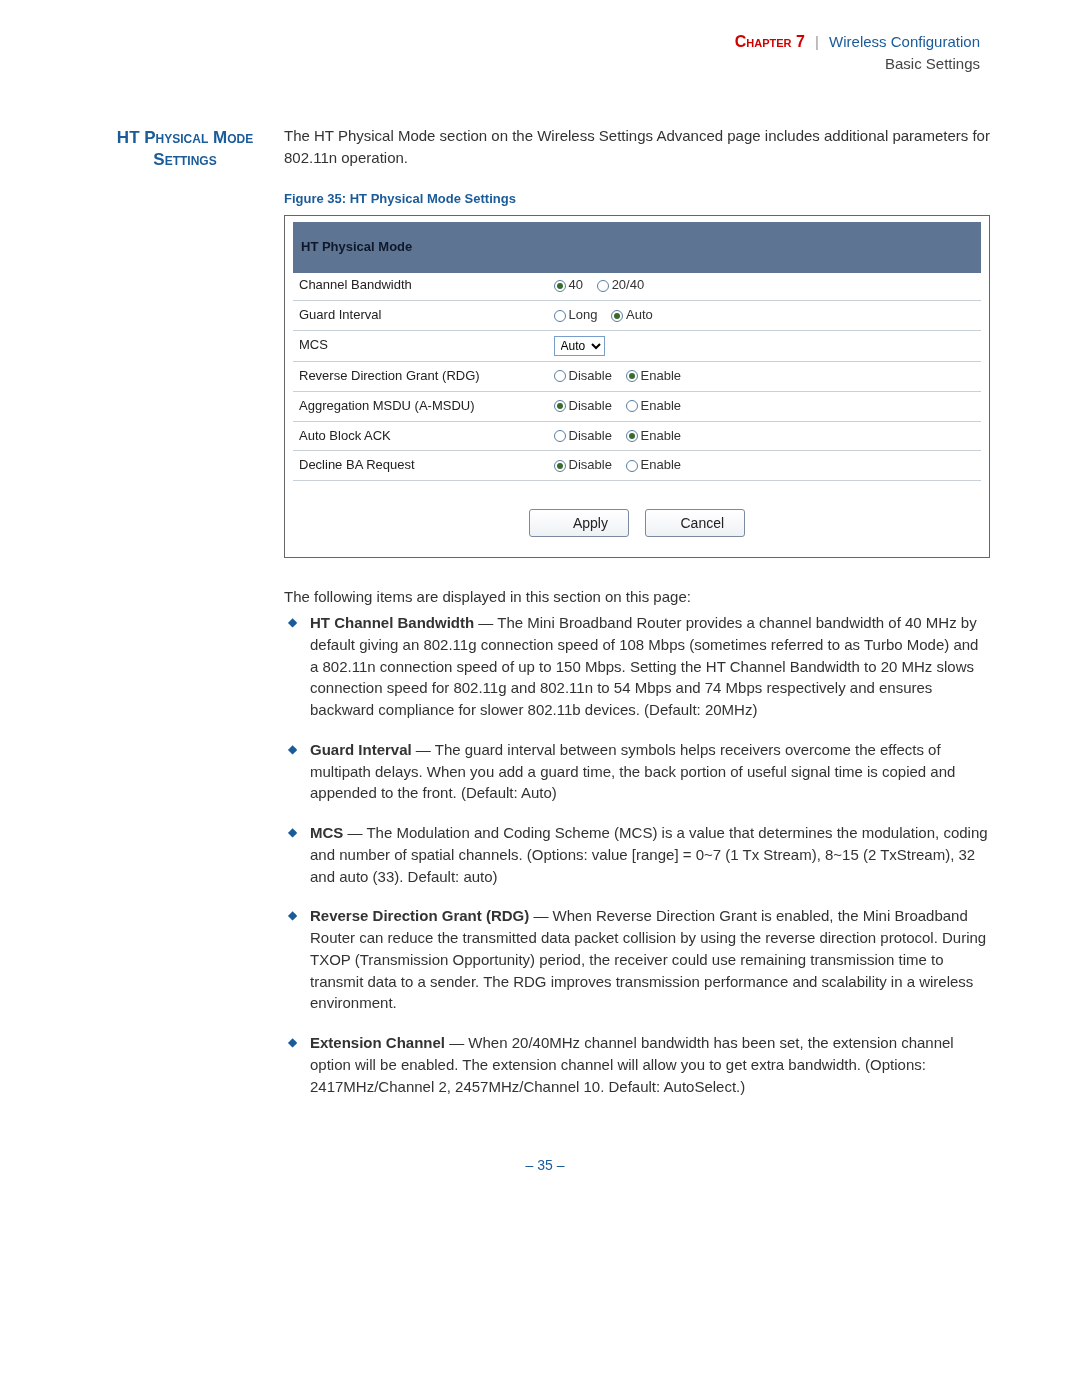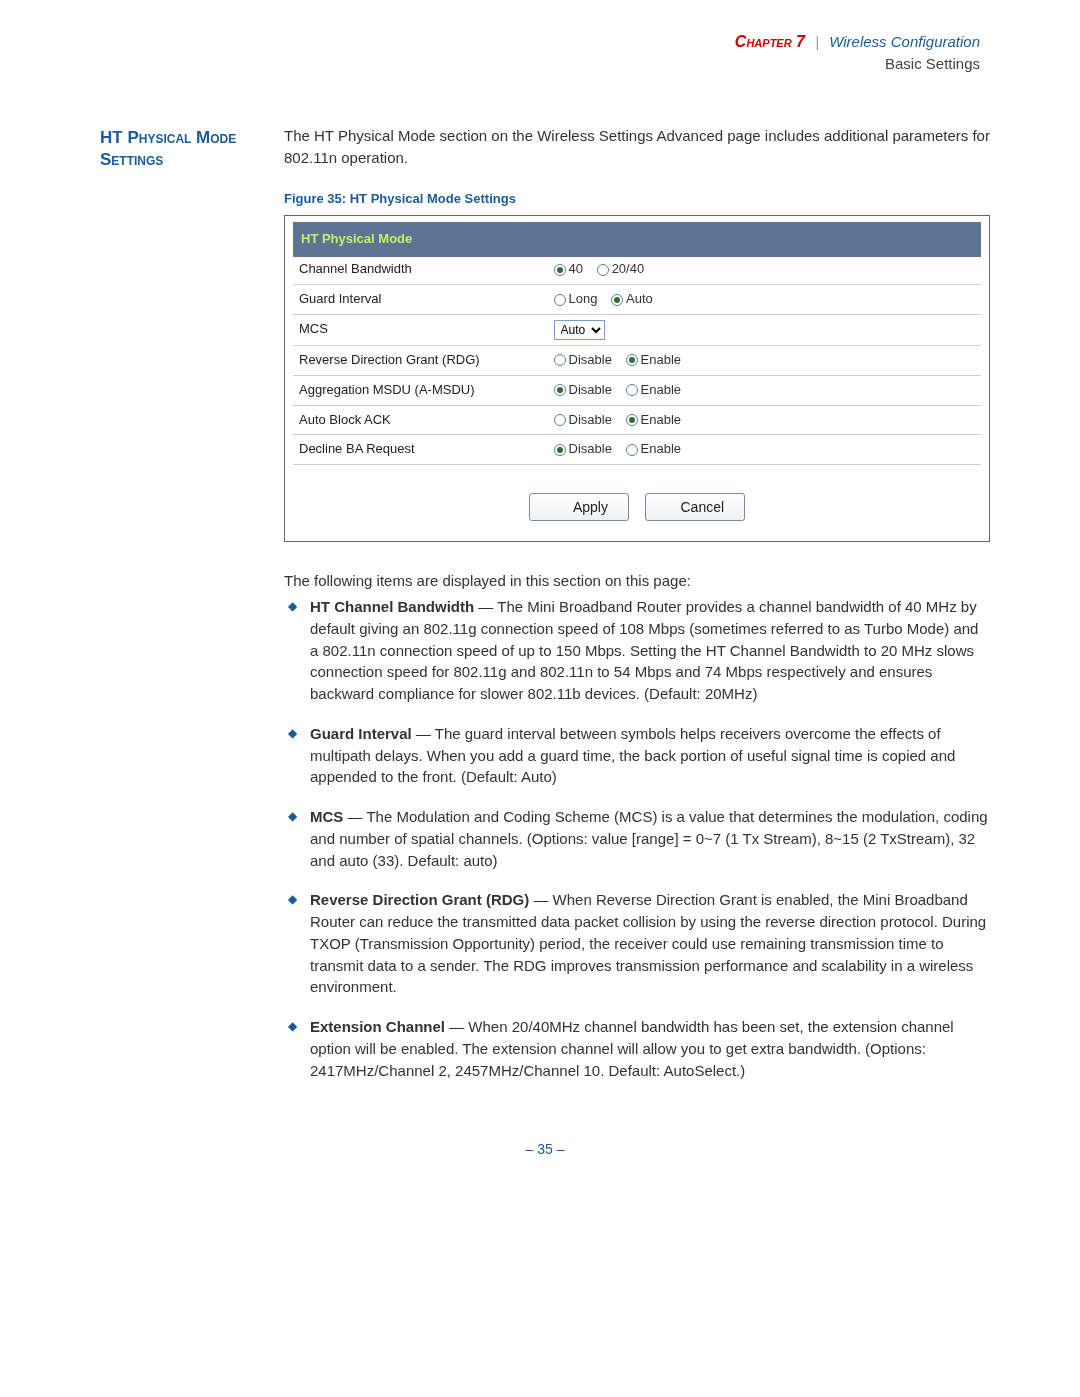--- a/index.html
+++ b/index.html
@@ -14,21 +14,20 @@
     line-height: 1.45;
   }
   .header {
     text-align: right;
     font-size: 15px;
     margin-bottom: 50px;
     padding-right: 10px;
   }
   .header-line1 {
     color: #555;
-    font-style: italic;
   }
   .chapter {
     color: #d10000;
     font-weight: bold;
     font-variant: small-caps;
     font-size: 16px;
   }
   .sep {
     color: #999;
     margin: 0 6px;
@@ -39,21 +38,21 @@
   .subheader {
     color: #444;
   }
   .section {
     display: flex;
     gap: 14px;
   }
   .side-heading {
     width: 170px;
     flex: 0 0 170px;
-    text-align: left;
+    text-align: center;
     color: #1a5b9a;
     font-weight: bold;
     font-variant: small-caps;
     font-size: 17px;
     line-height: 1.3;
     padding-top: 2px;
   }
   .content {
     flex: 1;
   }
@@ -70,24 +69,24 @@
     border: 1px solid #666;
     background: #fff;
     padding: 0;
     margin-bottom: 28px;
   }
   .figure-inner {
     padding: 6px 8px 16px 8px;
   }
   .panel-header {
     background: #5d7593;
-    color: #bef264;
+    color: #0f172a;
     font-weight: bold;
     font-size: 13px;
-    padding: 8px 8px;
+    padding: 16px 8px;
   }
   table.settings {
     width: 100%;
     border-collapse: collapse;
     font-size: 13px;
   }
   table.settings td {
     padding: 5px 6px;
     border-bottom: 1px solid #c8d0d8;
     vertical-align: middle;

